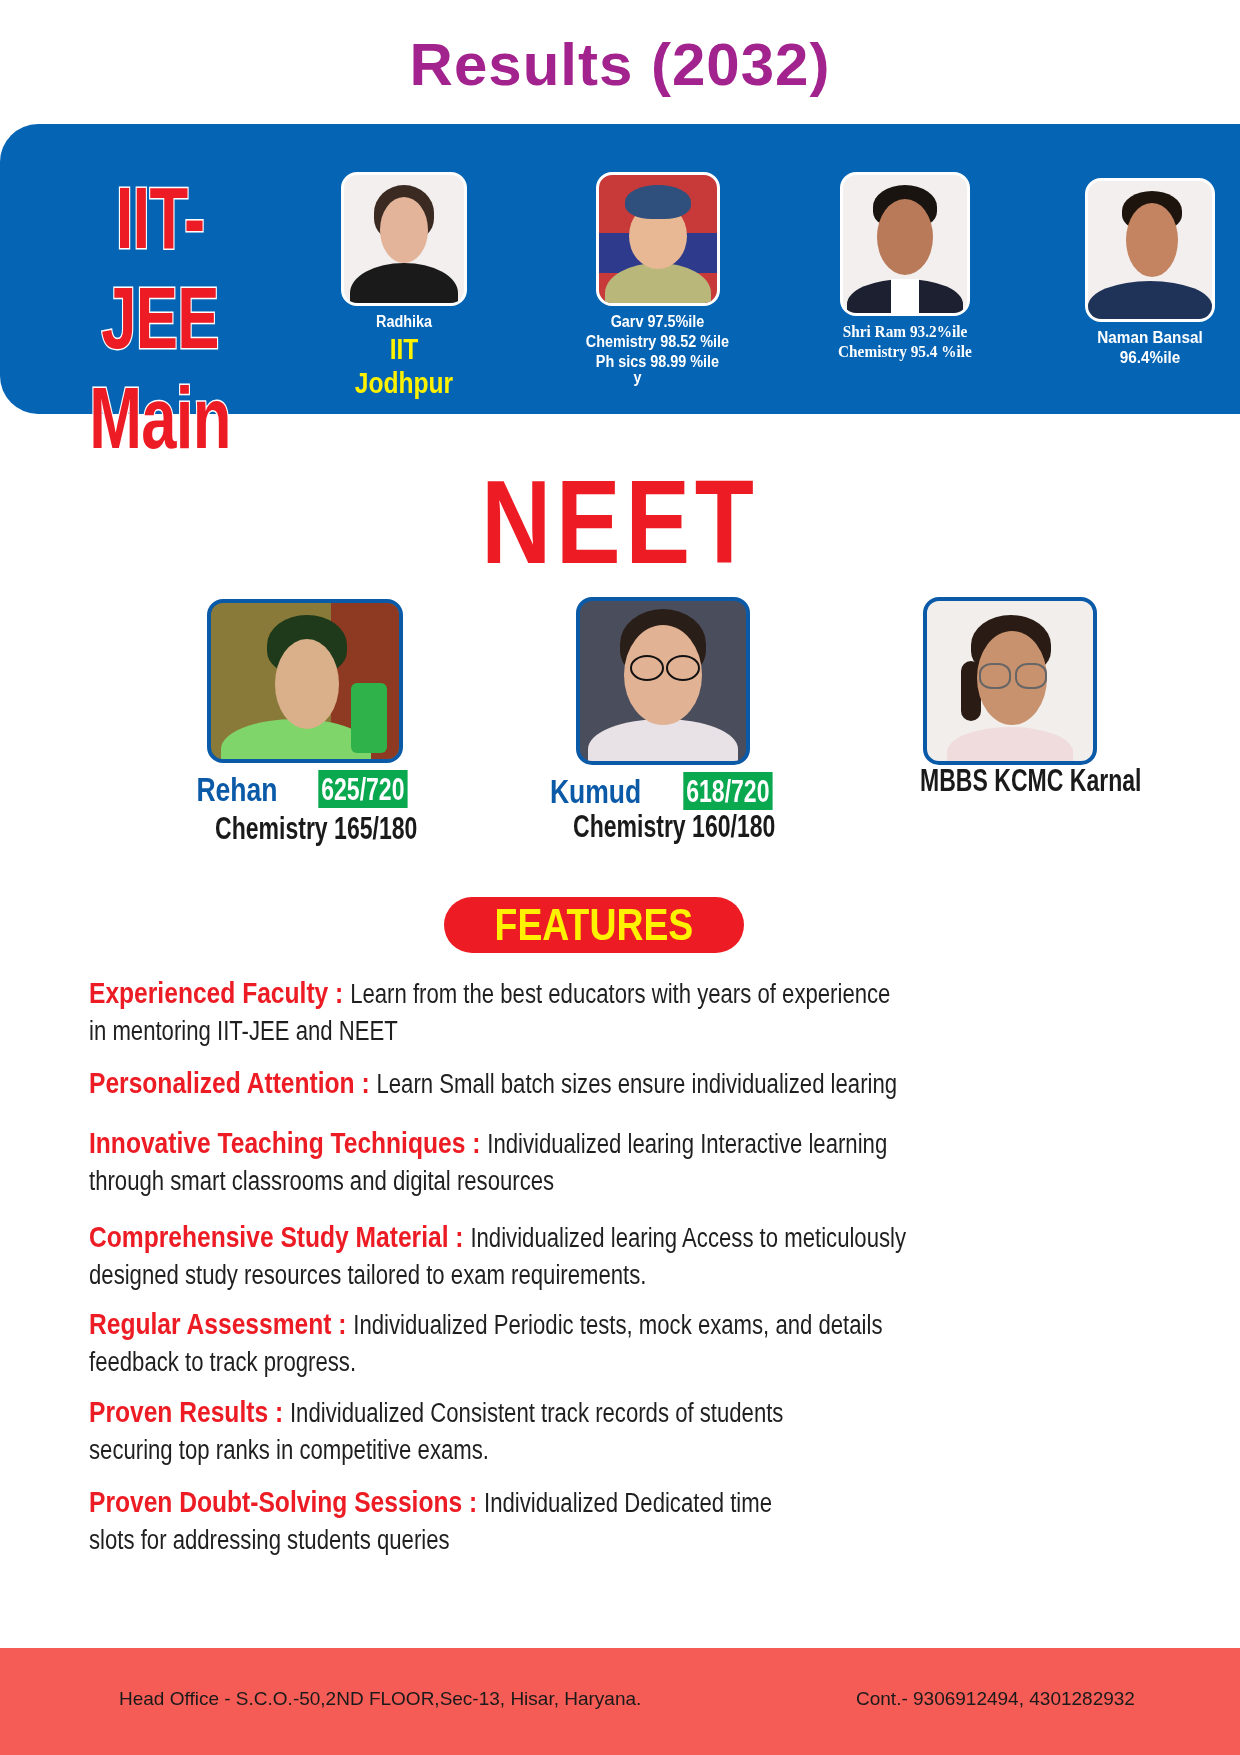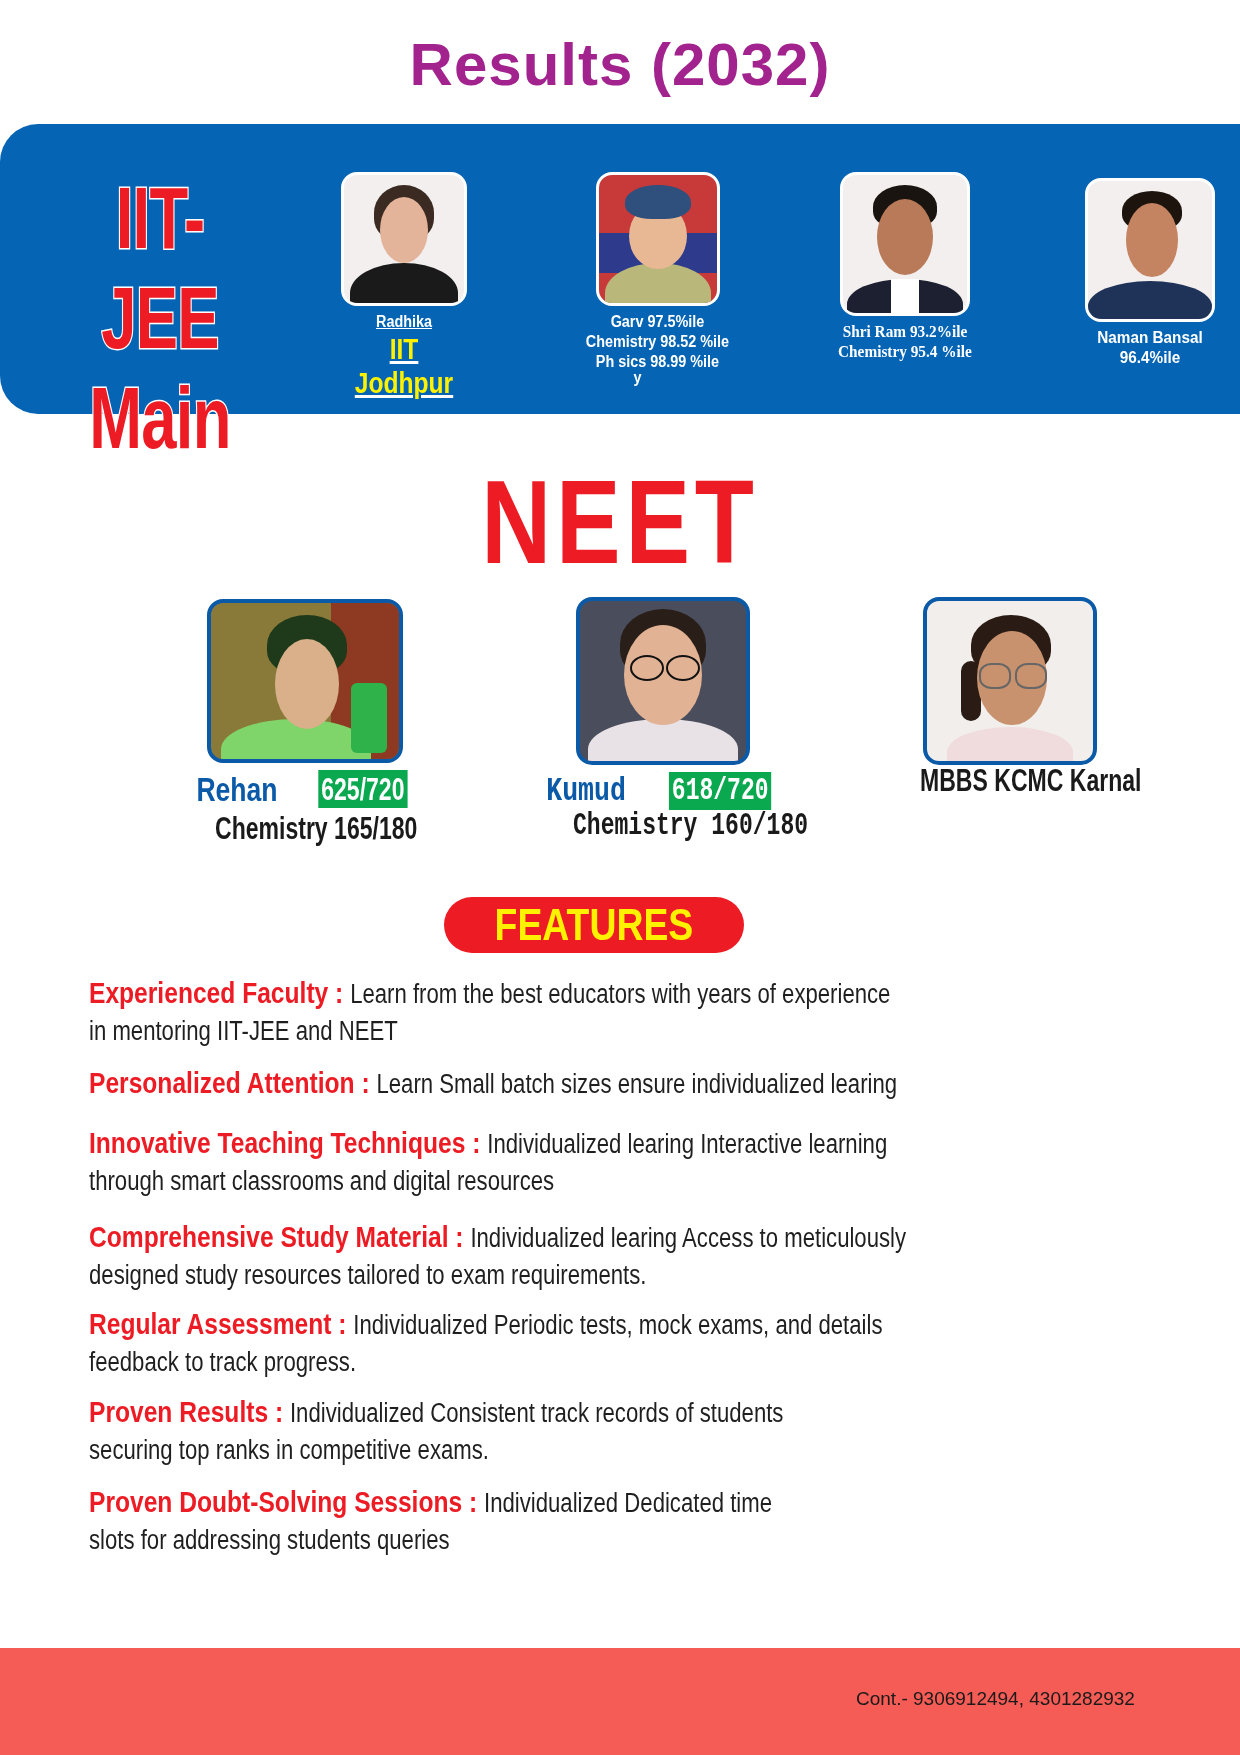--- a/index.html
+++ b/index.html
@@ -92,21 +92,21 @@
 
 <div class="page-title condensed">Results (2032)</div>
 
 <div class="jee-banner"></div>
 
 <div class="jee-heading">
   <span>IIT-JEE</span>
   <span>Main</span>
 </div>
 
-<div class="jee-card" style="left:332px; top:172px; width:144px;text-decoration:underline;">
+<div class="jee-card" style="left:332px; top:172px; width:144px;">
   <div class="photo photo-white" style="width:120px; height:128px;">
     <div class="sil-body" style="left:6px; top:88px; width:108px; height:60px; background:#1a1a1a;"></div>
     <div class="sil-hair" style="left:30px; top:10px; width:60px; height:56px; background:#3a2a22;"></div>
     <div class="sil-head" style="left:36px; top:22px; width:48px; height:66px; background:#e4b49a;"></div>
   </div>
   <div class="line" style="margin-top:6px;">Radhika</div>
   <div class="college">IIT Jodhpur</div>
 </div>
 
 <div class="jee-card" style="left:560px; top:172px; width:195px;">
@@ -153,21 +153,21 @@
     <div class="sil-head" style="left:64px; top:36px; width:64px; height:90px; background:#d9b08a;"></div>
     <div style="position:absolute; left:140px; top:80px; width:36px; height:70px; background:#2fb24a; border-radius:6px;"></div>
   </div>
   <div class="neet-name-row">
     <span class="neet-name">Rehan</span>
     <span class="score-badge">625/720</span>
   </div>
   <div class="neet-sub">Chemistry 165/180</div>
 </div>
 
-<div class="neet-card" style="left:538px; top:597px; width:250px;font-family:Liberation Mono, monospace;">
+<div class="neet-card" style="left:538px; top:597px; width:250px;">
   <div class="photo photo-blue" style="width:166px; height:160px; background:#4a4e5c;">
     <div class="sil-body" style="left:8px; top:118px; width:150px; height:60px; background:#e8e2e6;"></div>
     <div class="sil-hair" style="left:40px; top:8px; width:86px; height:70px; background:#2a1e18;"></div>
     <div class="sil-head" style="left:44px; top:24px; width:78px; height:100px; background:#e2b294;"></div>
     <div style="position:absolute; left:50px; top:54px; width:30px; height:22px; border:2px solid #111; border-radius:50%;"></div>
     <div style="position:absolute; left:86px; top:54px; width:30px; height:22px; border:2px solid #111; border-radius:50%;"></div>
   </div>
   <div class="neet-name-row">
     <span class="neet-name">Kumud</span>
     <span class="score-badge">618/720</span>
@@ -219,14 +219,15 @@
   <span class="ftitle">Proven Results : </span><span>Individualized Consistent track records of students</span><br>
   <span>securing top ranks in competitive exams.</span>
 </div>
 
 <div class="feature" style="top:1483px;">
   <span class="ftitle">Proven Doubt-Solving Sessions : </span><span>Individualized Dedicated time</span><br>
   <span>slots for addressing students queries</span>
 </div>
 
 <div class="footer">
+  <div class="footer-addr">Head Office - S.C.O.-50,2ND FLOOR,Sec-13, Hisar, Haryana.</div>
   <div class="footer-contact">Cont.- 9306912494, 4301282932</div>
 </div>
 
 </body></html>

